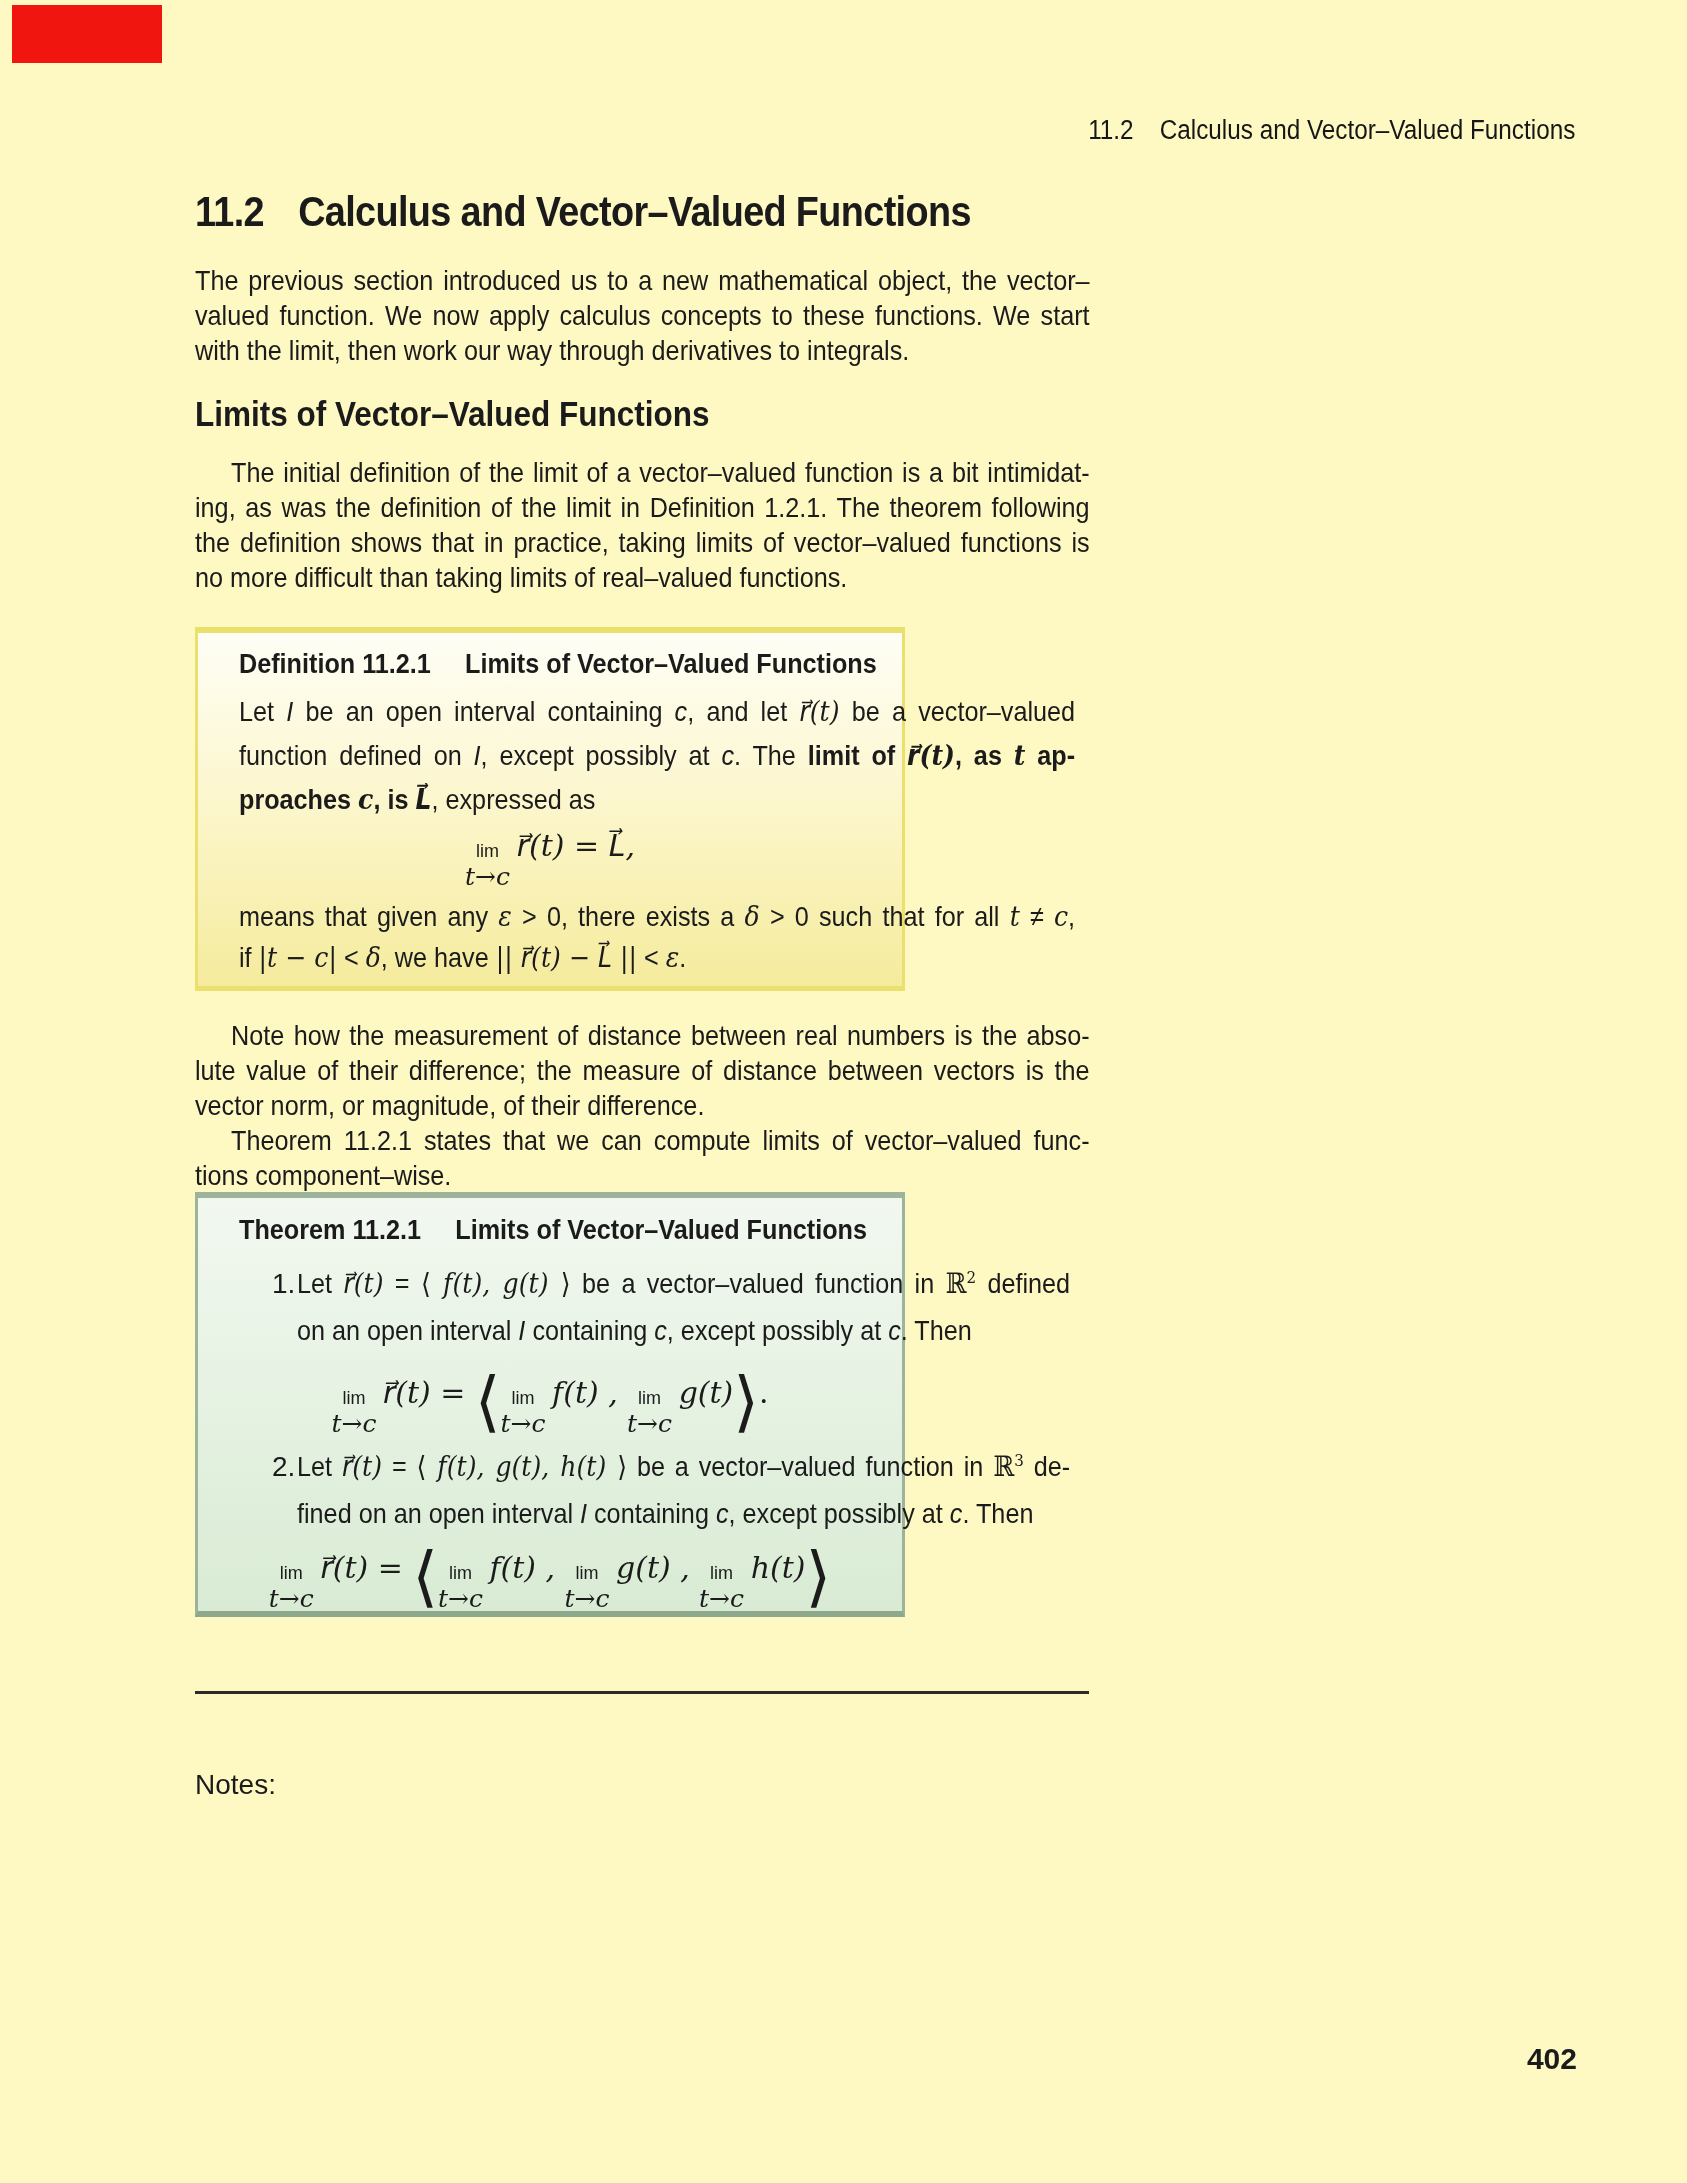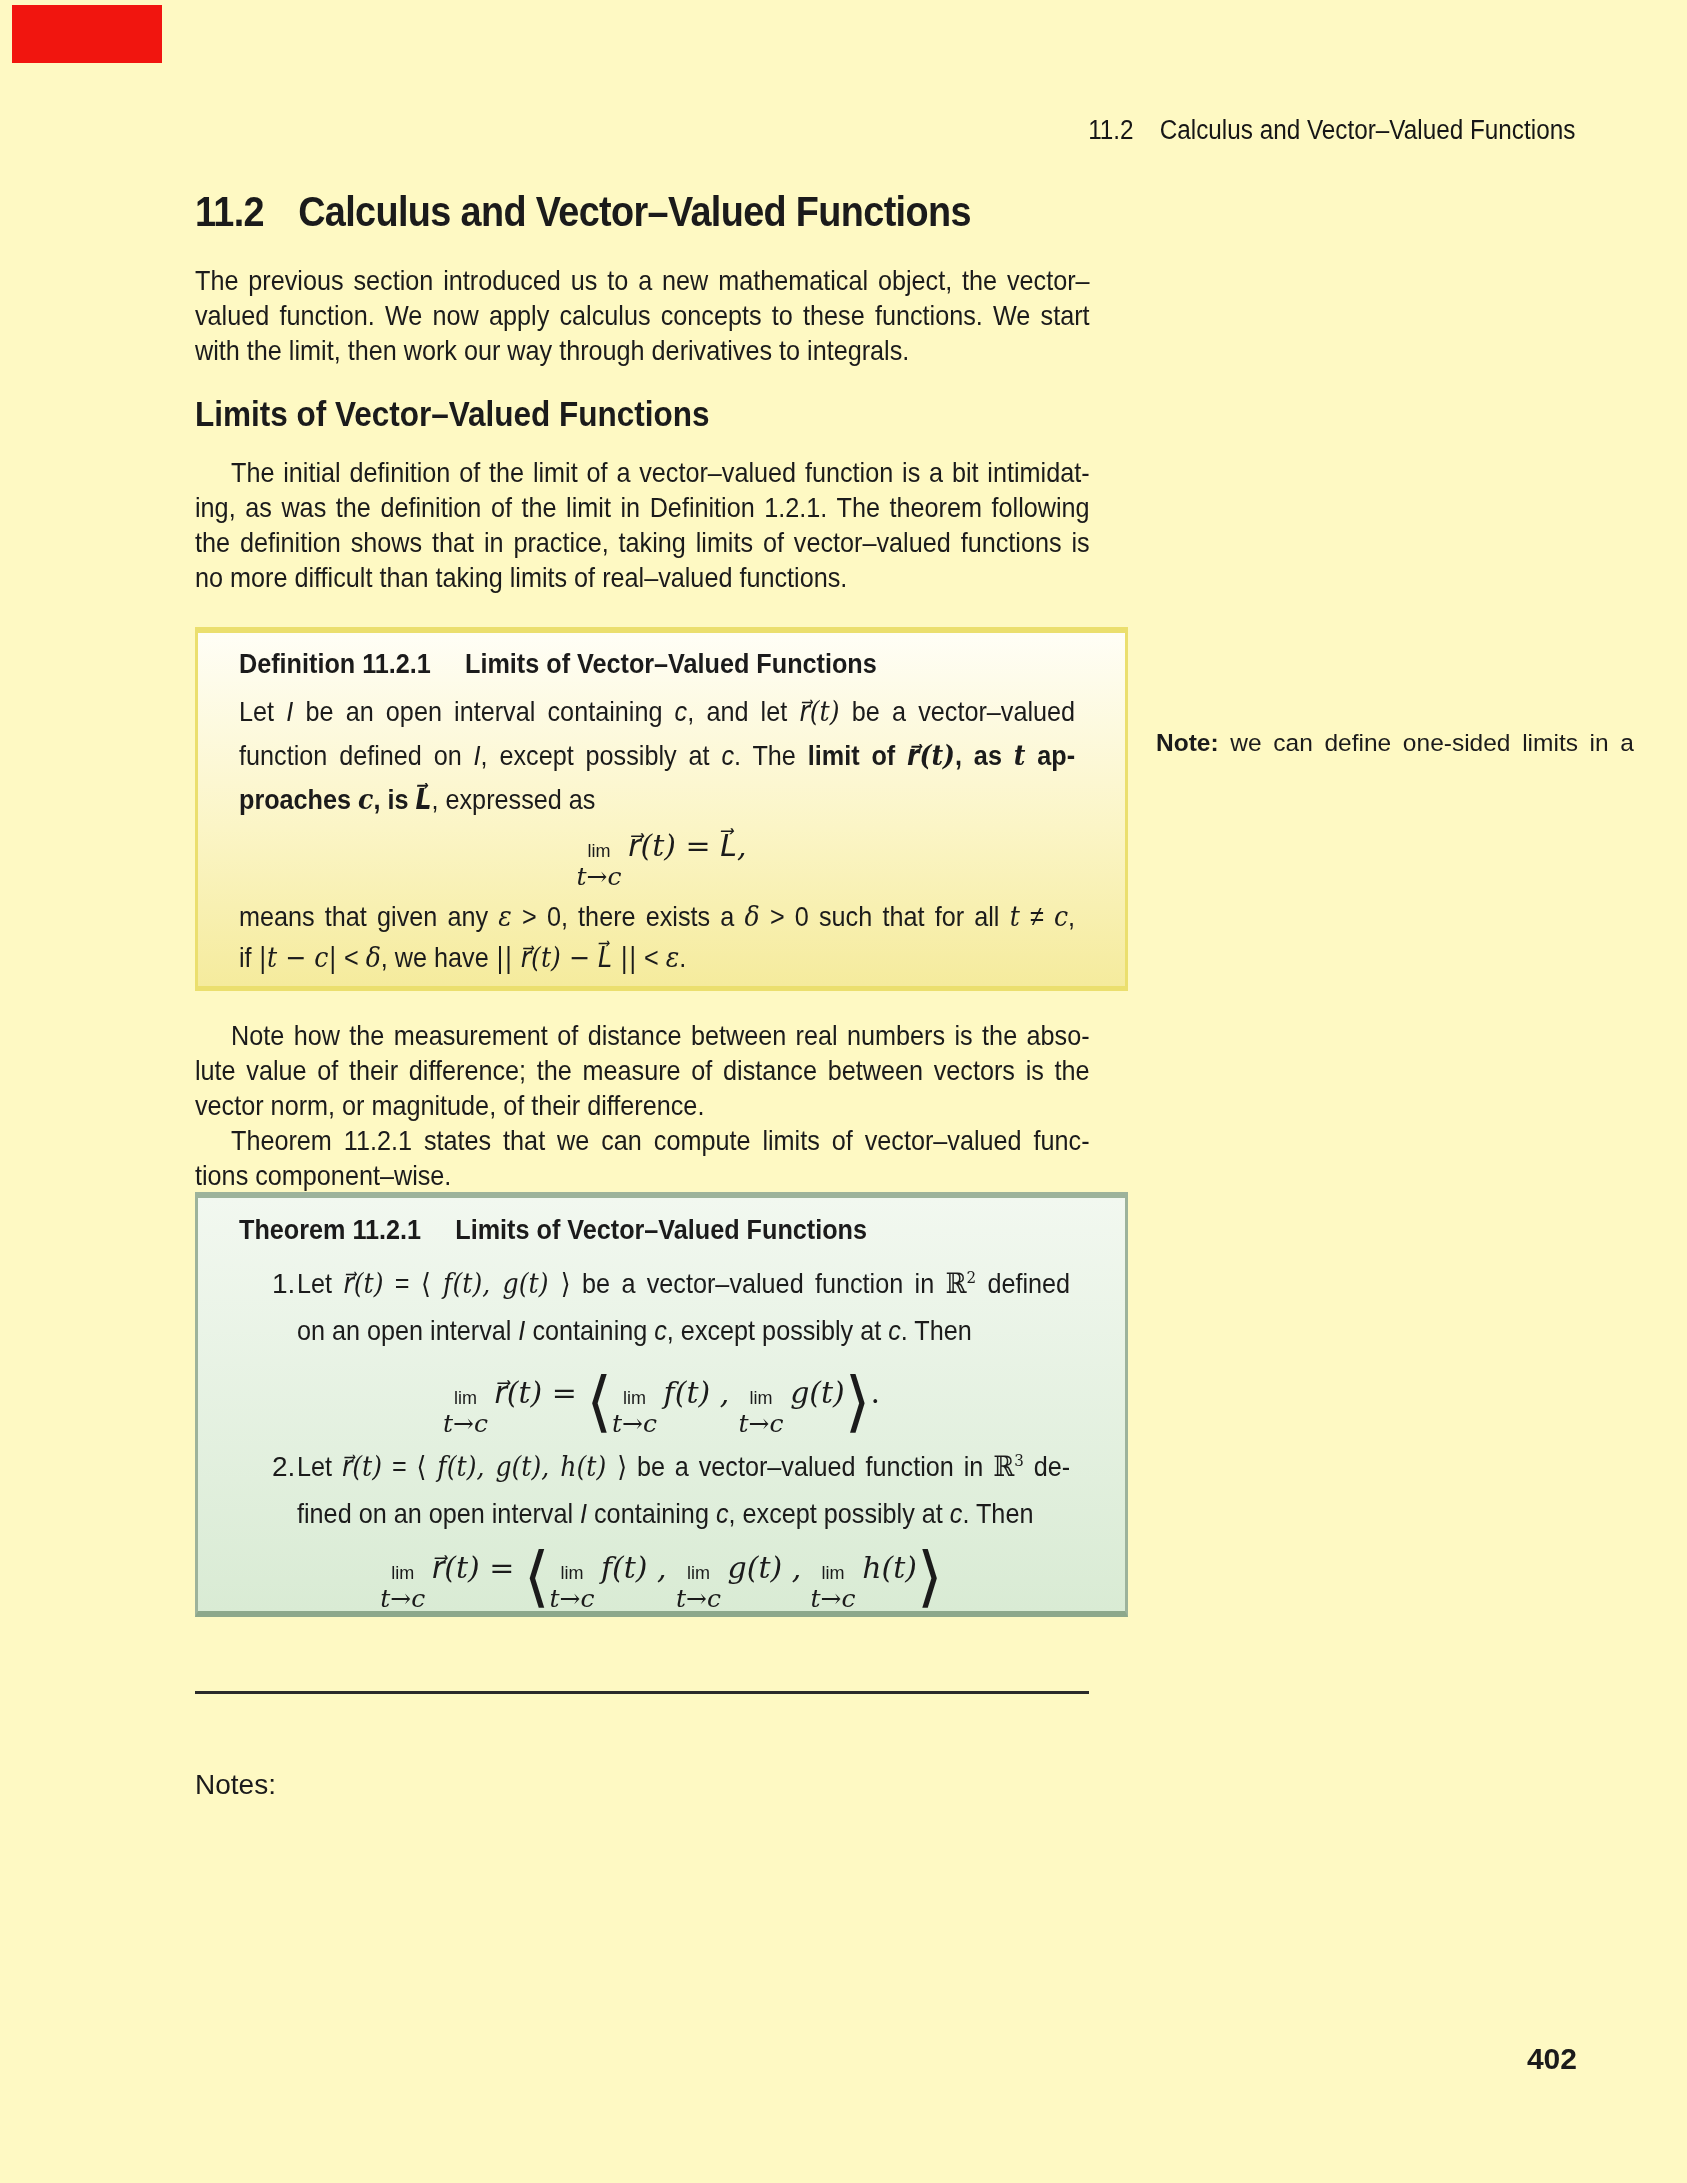--- a/index.html
+++ b/index.html
@@ -25,21 +25,21 @@
   .line{text-align:justify;text-align-last:justify;}
   .line.last{text-align-last:left;}
   .indent .line:first-child{text-indent:40px;}
 
   .p1{top:263px;}
   .p2{top:455px;}
   .p3{top:1018px;}
   .p4{top:1123px;}
 
   
-  .box{position:absolute;left:195px;width:933px;box-sizing:border-box;}
+  .box{position:absolute;left:195px;width:710px;box-sizing:border-box;}
   .def-box{top:627px;height:364px;
     border:3.3px solid var(--def-border,#ebdf6e);border-top-width:6px;border-bottom-width:5.3px;
     background:linear-gradient(180deg,var(--def-bg-top,#fffef6) 0%,#fbf5c6 55%,var(--def-bg-bottom,#f5eb9d) 100%);}
   .thm-box{top:1192px;height:425px;
     border:3.3px solid var(--thm-border,#9db39b);border-top-width:6px;border-bottom-width:6px;
     border-bottom-color:#8da88b;
     background:linear-gradient(180deg,var(--thm-bg-top,#f2f8f0) 0%,var(--thm-bg-bottom,#d9ebd4) 100%);}
 
   .box-heading{position:absolute;left:41px;font-size:28px;font-weight:bold;white-space:nowrap;}
   .def-box .box-heading{top:14.6px;}
@@ -124,21 +124,20 @@
     <div class="eq def-eq">
       <span class="lims"><span class="lt">lim</span><span class="ls">t→c</span></span><span class="eqm">r⃗(t) = L⃗,</span>
     </div>
     <div class="box-means cx">
         <div class="line"><span>means that given any </span><span class="m">ε</span><span> &gt; 0, there exists a </span><span class="m">δ</span><span> &gt; 0 such that for all </span><span class="m">t</span><span> ≠ </span><span class="m">c</span><span>,</span></div>
         <div class="line last"><span>if </span><span class="m">|t − c|</span><span> &lt; </span><span class="m">δ</span><span>, we have </span><span class="m">|| r⃗(t) − L⃗ ||</span><span> &lt; </span><span class="m">ε</span><span>.</span></div>
       </div>
   </section>
 
   <aside class="margin-note">
-      <div class="line"><span class="b">Note:</span><span> we can define one-sided limits in a</span></div>
     </aside>
 
   <div class="para cx p3 indent">
       <div class="line">Note how the measurement of distance between real numbers is the abso-</div>
       <div class="line">lute value of their difference; the measure of distance between vectors is the</div>
       <div class="line last">vector norm, or magnitude, of their difference.</div>
     </div>
   <div class="para cx p4 indent">
       <div class="line">Theorem 11.2.1 states that we can compute limits of vector–valued func-</div>
       <div class="line last">tions component–wise.</div>

